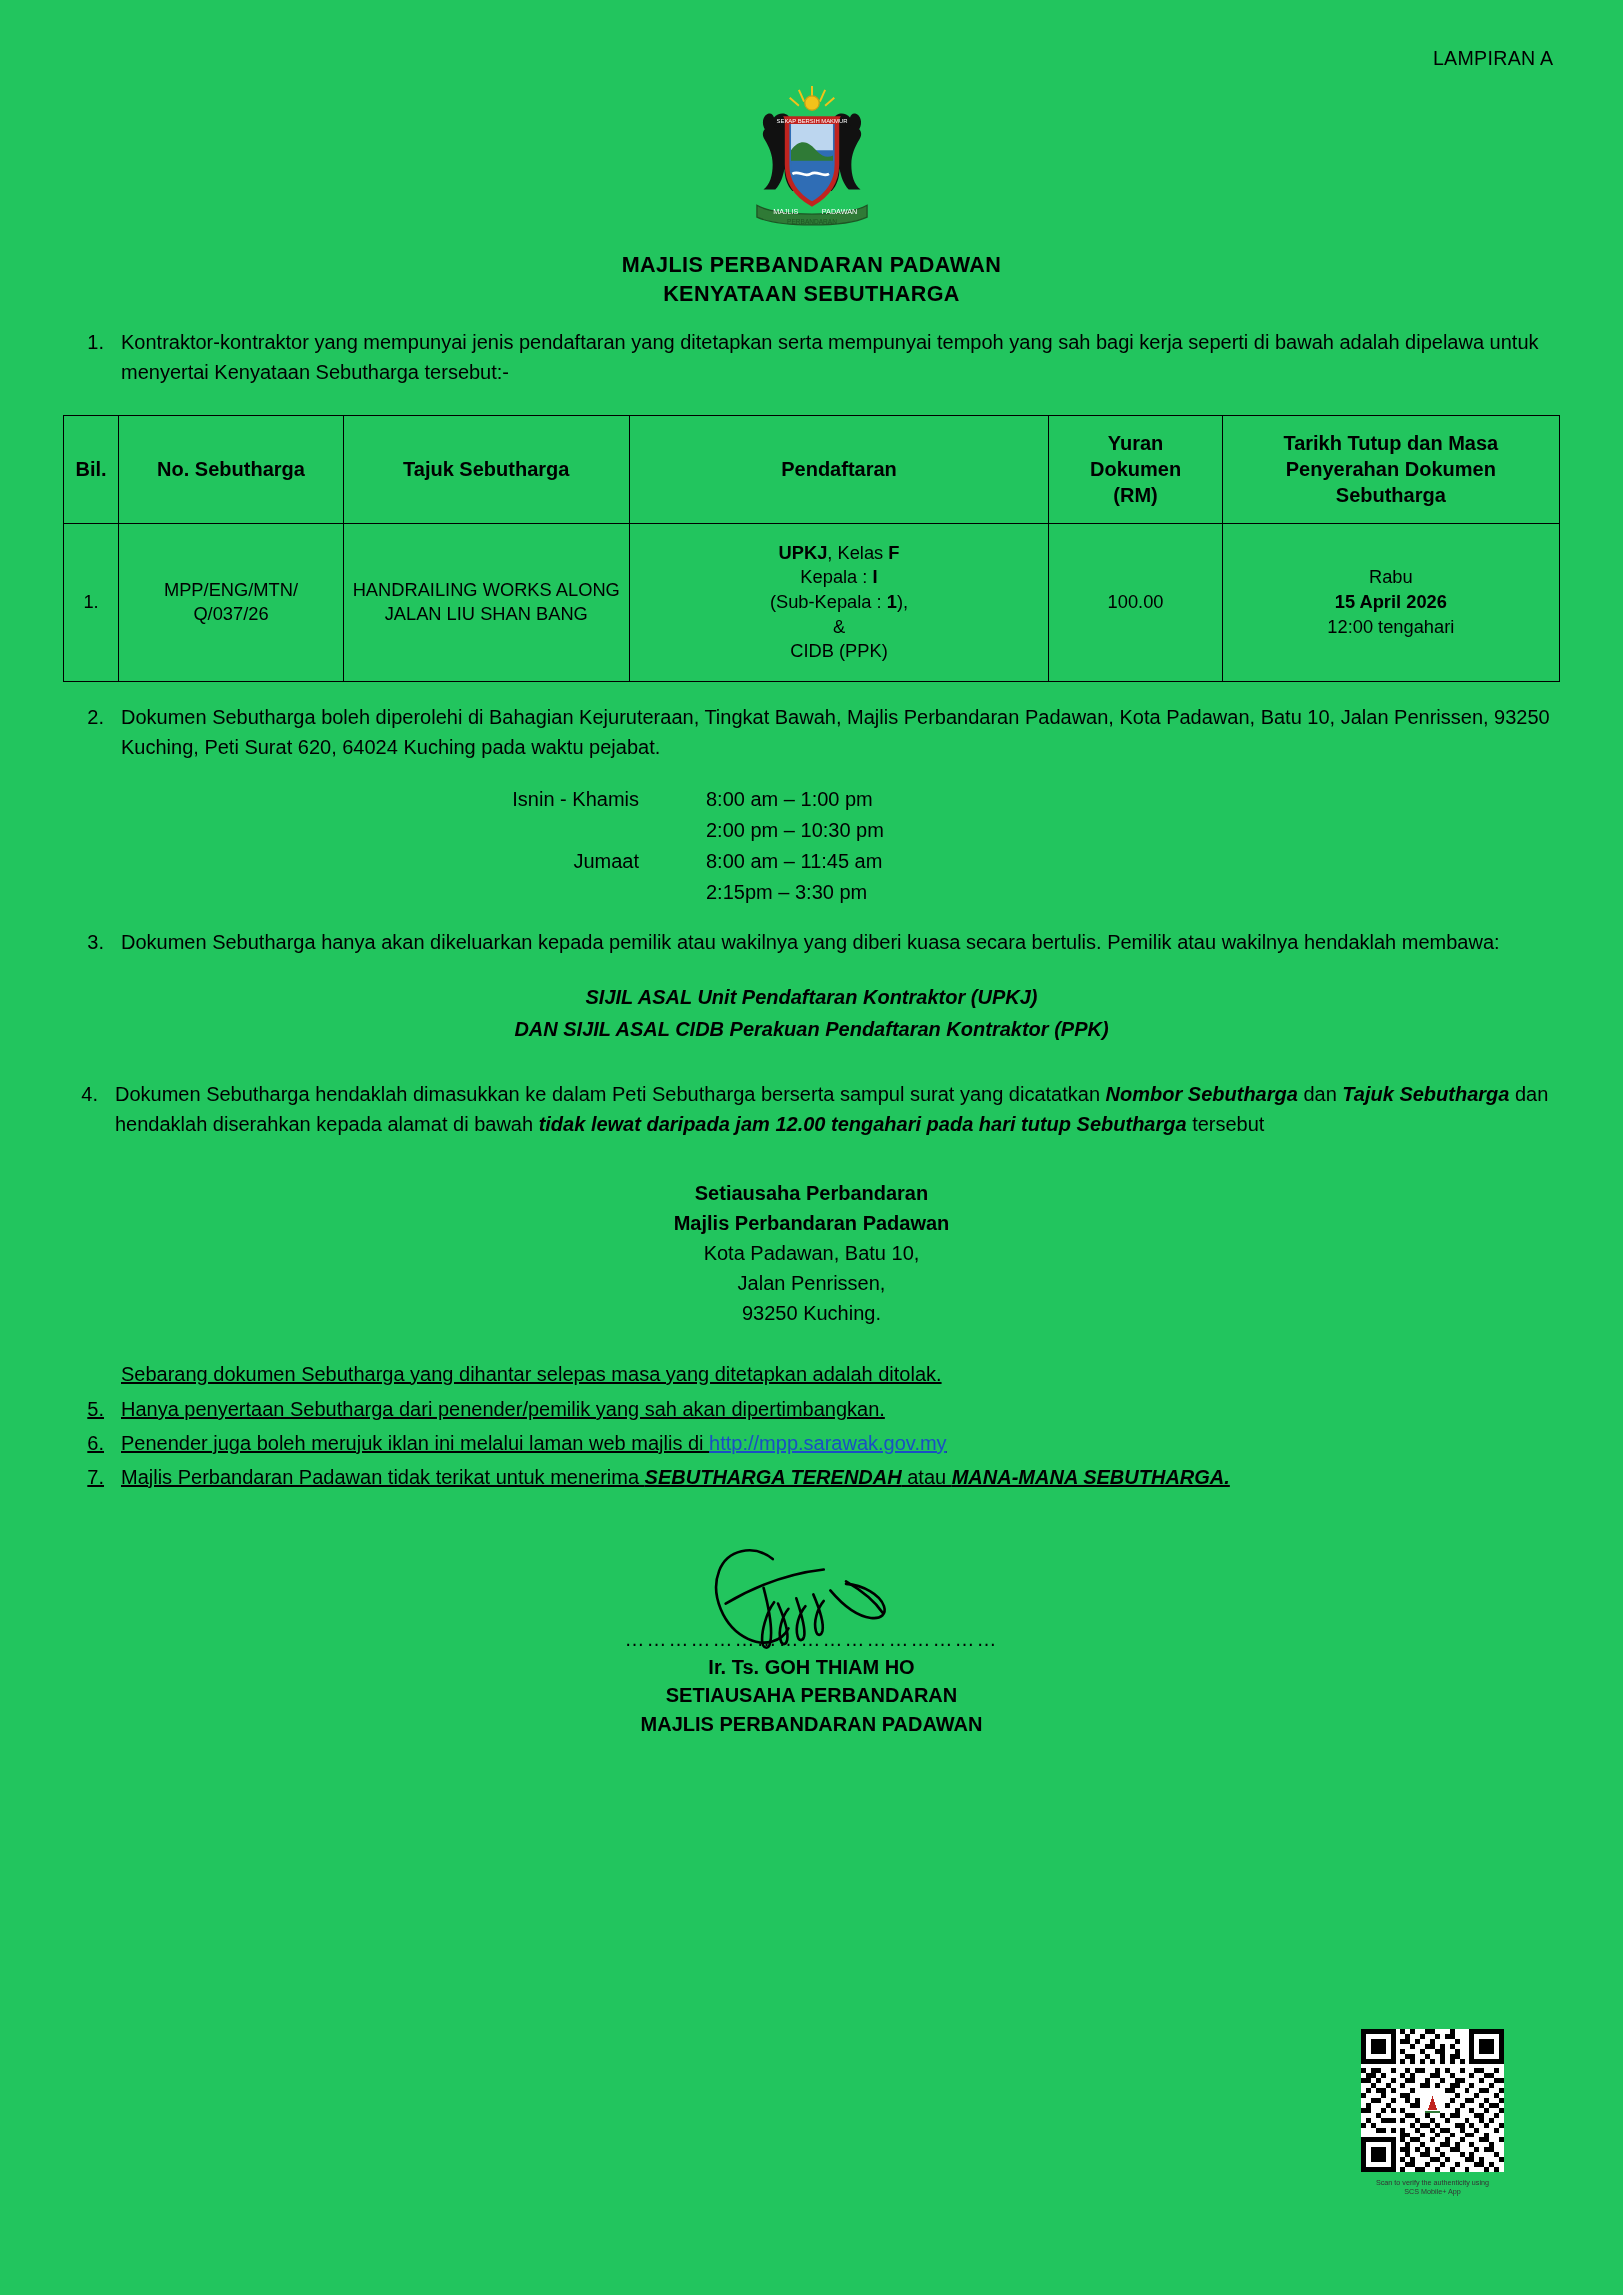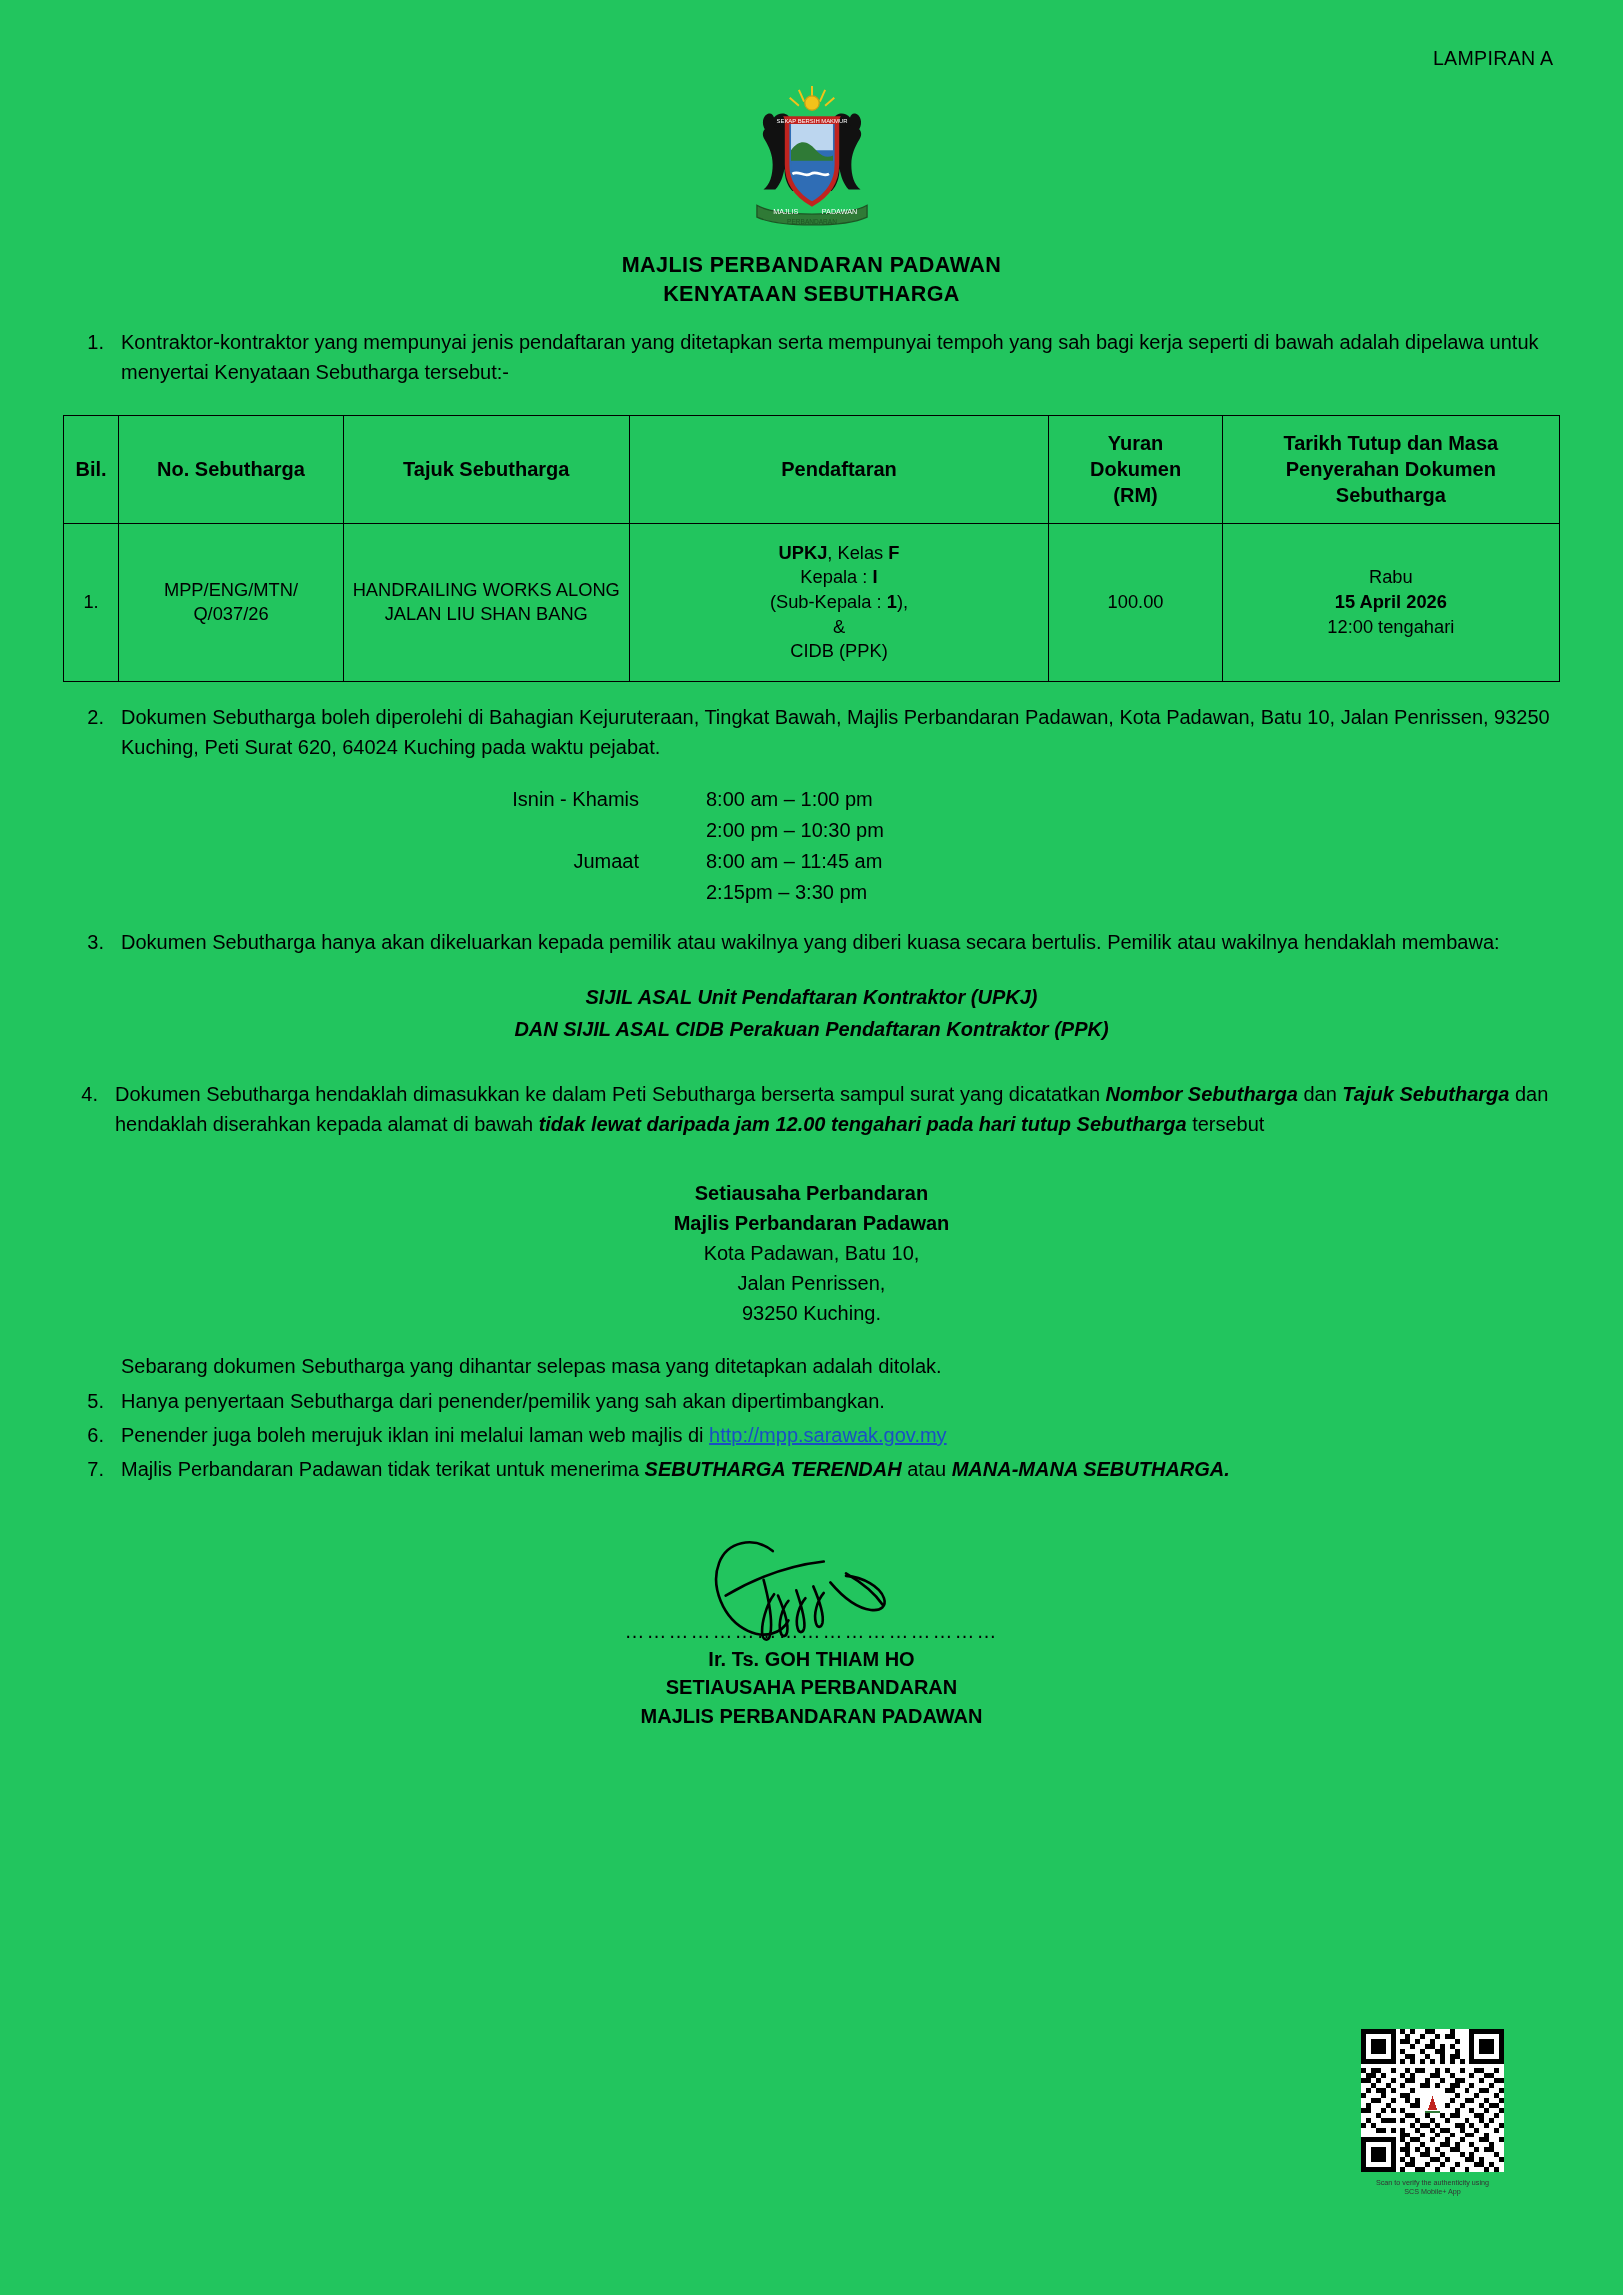--- a/index.html
+++ b/index.html
@@ -138,21 +138,22 @@
   .address {
     text-align: center;
     font-size: 20px;
     line-height: 1.5;
     margin-top: 39px;
   }
   .address .bold { font-weight: bold; }
 
   
   .tail {
-    margin-top: 23px;
+    margin-top: 31px;
+    text-decoration: underline;
   }
   .tail .para { margin-top: 3.9px; }
   .plain-line {
     font-size: 20px;
     line-height: 1.5;
     margin-left: 58px;
     margin-bottom: 5.2px;
   }
   a.weblink {
     color: #1a4fc4;

